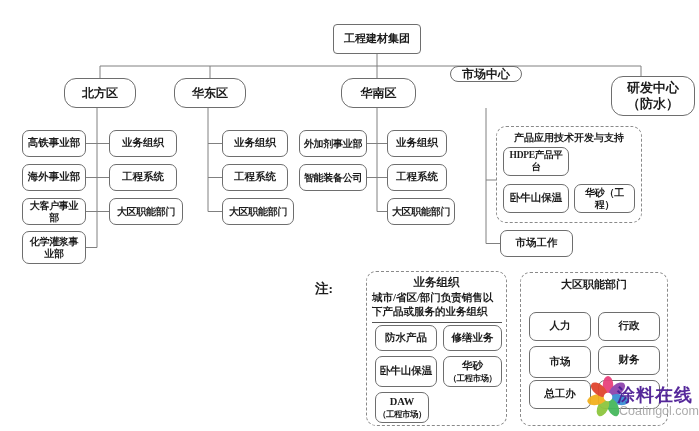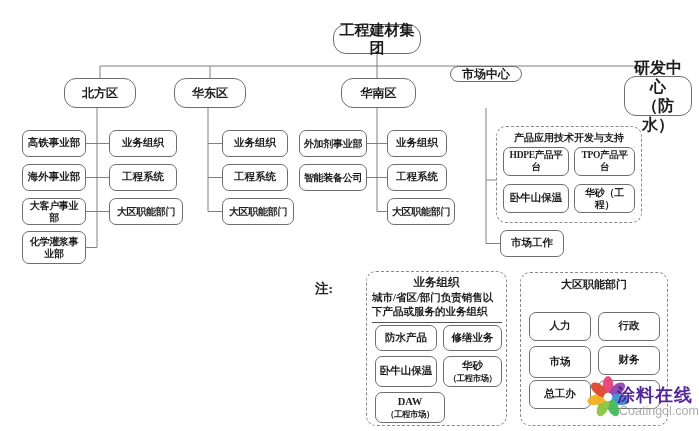--- a/index.html
+++ b/index.html
@@ -8,21 +8,21 @@
     font-family:"Liberation Serif","DejaVu Serif",serif;
     overflow:hidden;
   }
   svg.wires { position:absolute; left:0; top:0; width:699px; height:431px; }
   .node {
     position:absolute; background:#fff; border:1px solid #6e6e6e; border-radius:7px;
     display:flex; flex-direction:column; align-items:center; justify-content:center;
     text-align:center; color:#1c1c1c; font-weight:700; font-size:10.5px; line-height:1.2;
     box-sizing:border-box; padding:1px 2px;
   }
-  .root  { font-size:15px; border-radius:13px; }
+  .root  { font-size:11px; border-radius:4px; }
   .lvl2  { font-size:12px;  border-radius:12px; }
   .tight { font-size:10px; letter-spacing:-0.3px; }
   .dashed {
     position:absolute; border:1px dashed #8a8a8a; border-radius:10px; box-sizing:border-box;
     background:transparent;
   }
   .dash-title {
     position:absolute; left:0; right:0; text-align:center; font-weight:700;
     color:#1c1c1c; font-size:11px;
   }
@@ -82,21 +82,21 @@
     <path d="M486,180 H496"></path>
     <path d="M486,243.5 H500"></path>
   </svg>
 
   <div class="node root" style="left:333px;top:24px;width:88px;height:30px">工程建材集团</div>
 
   <div class="node lvl2" style="left:64px;top:78px;width:72px;height:30px">北方区</div>
   <div class="node lvl2" style="left:174px;top:78px;width:72px;height:30px">华东区</div>
   <div class="node lvl2" style="left:341px;top:78px;width:75px;height:30px">华南区</div>
   <div class="node lvl2" style="left:450px;top:66px;width:72px;height:16px">市场中心</div>
-  <div class="node lvl2" style="left:624px;top:76px;width:68px;height:40px;font-size:16px">
+  <div class="node lvl2" style="left:611px;top:76px;width:84px;height:40px;font-size:13px">
     <span>研发中心</span>
     <span>（防水）</span>
   </div>
 
   <div class="node" style="left:22px;top:130px;width:64px;height:27px">高铁事业部</div>
   <div class="node" style="left:22px;top:164px;width:64px;height:27px">海外事业部</div>
   <div class="node tight" style="left:22px;top:198px;width:64px;height:27px">大客户事业部</div>
   <div class="node tight" style="left:22px;top:231px;width:64px;height:33px">化学灌浆事业部</div>
   <div class="node" style="left:109px;top:130px;width:68px;height:27px">业务组织</div>
   <div class="node" style="left:109px;top:164px;width:68px;height:27px">工程系统</div>
@@ -108,41 +108,40 @@
 
   <div class="node tight" style="left:299px;top:130px;width:68px;height:27px">外加剂事业部</div>
   <div class="node tight" style="left:299px;top:164px;width:68px;height:27px">智能装备公司</div>
   <div class="node" style="left:387px;top:130px;width:60px;height:27px">业务组织</div>
   <div class="node" style="left:387px;top:164px;width:60px;height:27px">工程系统</div>
   <div class="node tight" style="left:387px;top:198px;width:68px;height:27px">大区职能部门</div>
 
   <div class="dashed" style="left:496px;top:126px;width:146px;height:97px"></div>
   <div class="dash-title" style="left:496px;top:131px;width:146px;font-size:10px">产品应用技术开发与支持</div>
   <div class="node tight" style="left:503px;top:147px;width:66px;height:29px;font-size:9.5px">HDPE产品平台</div>
-  <div class="node tight" style="left:574px;top:147px;width:61px;height:29px;font-size:9.5px">TPO产品平台</div>
   <div class="node" style="left:503px;top:184px;width:66px;height:29px">卧牛山保温</div>
   <div class="node tight" style="left:574px;top:184px;width:61px;height:29px">华砂（工程）</div>
-  <div class="node" style="left:500px;top:230px;width:64px;height:27px">市场工作</div>
+  <div class="node" style="left:500px;top:230px;width:73px;height:27px">市场工作</div>
 
   <div class="note-label" style="left:315px;top:280px">注:</div>
 
   <div class="dashed" style="left:366px;top:271px;width:141px;height:155px"></div>
   <div class="dash-title" style="left:366px;top:275px;width:141px;font-size:11.5px">业务组织</div>
   <div class="legend-desc" style="left:372px;top:291px;width:130px">
     <span>城市/省区/部门负责销售以</span><br>
     <span>下产品或服务的业务组织</span>
   </div>
   <div class="node" style="left:375px;top:325px;width:62px;height:26px">防水产品</div>
   <div class="node" style="left:443px;top:325px;width:59px;height:26px">修缮业务</div>
   <div class="node" style="left:375px;top:356px;width:62px;height:31px">卧牛山保温</div>
   <div class="node" style="left:443px;top:356px;width:59px;height:31px">
     <span>华砂</span>
     <span class="subline">（工程市场）</span>
   </div>
-  <div class="node" style="left:375px;top:392px;width:70px;height:31px">
+  <div class="node" style="left:375px;top:392px;width:54px;height:31px">
     <span>DAW</span>
     <span class="subline">（工程市场）</span>
   </div>
 
   <div class="dashed" style="left:520px;top:272px;width:148px;height:154px"></div>
   <div class="dash-title" style="left:520px;top:277px;width:148px">大区职能部门</div>
   <div class="node" style="left:529px;top:312px;width:62px;height:29px">人力</div>
   <div class="node" style="left:598px;top:312px;width:62px;height:29px">行政</div>
   <div class="node" style="left:529px;top:346px;width:62px;height:32px">市场</div>
   <div class="node" style="left:598px;top:346px;width:62px;height:29px">财务</div>

